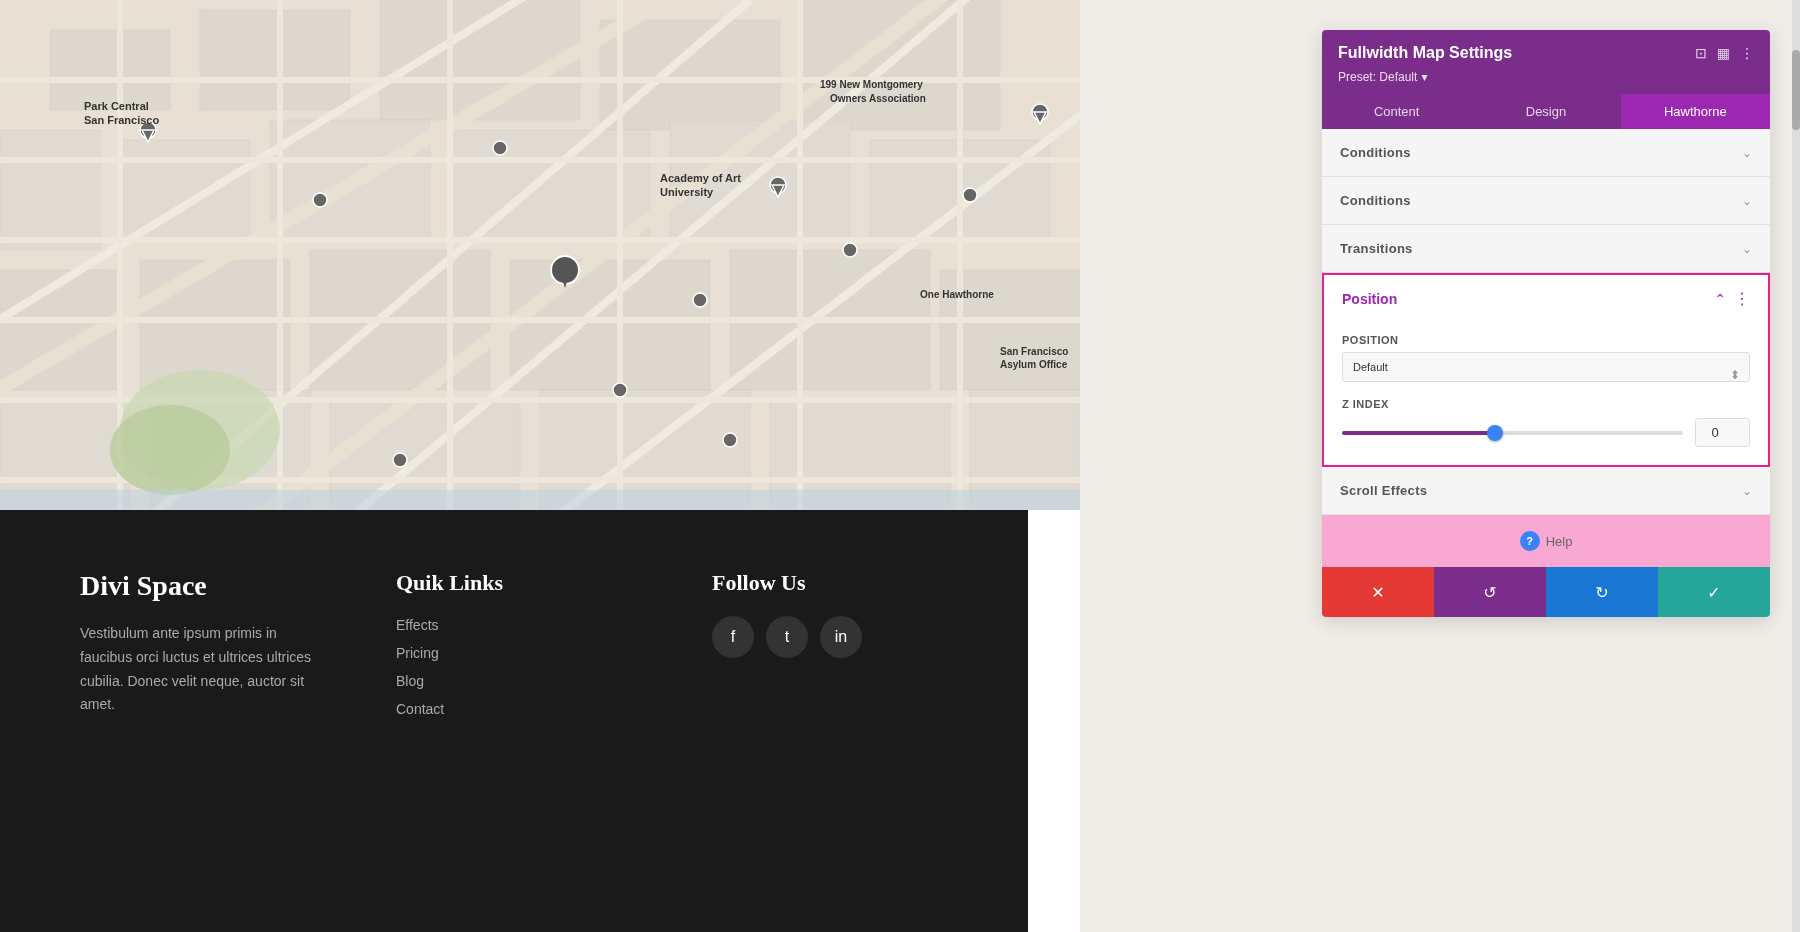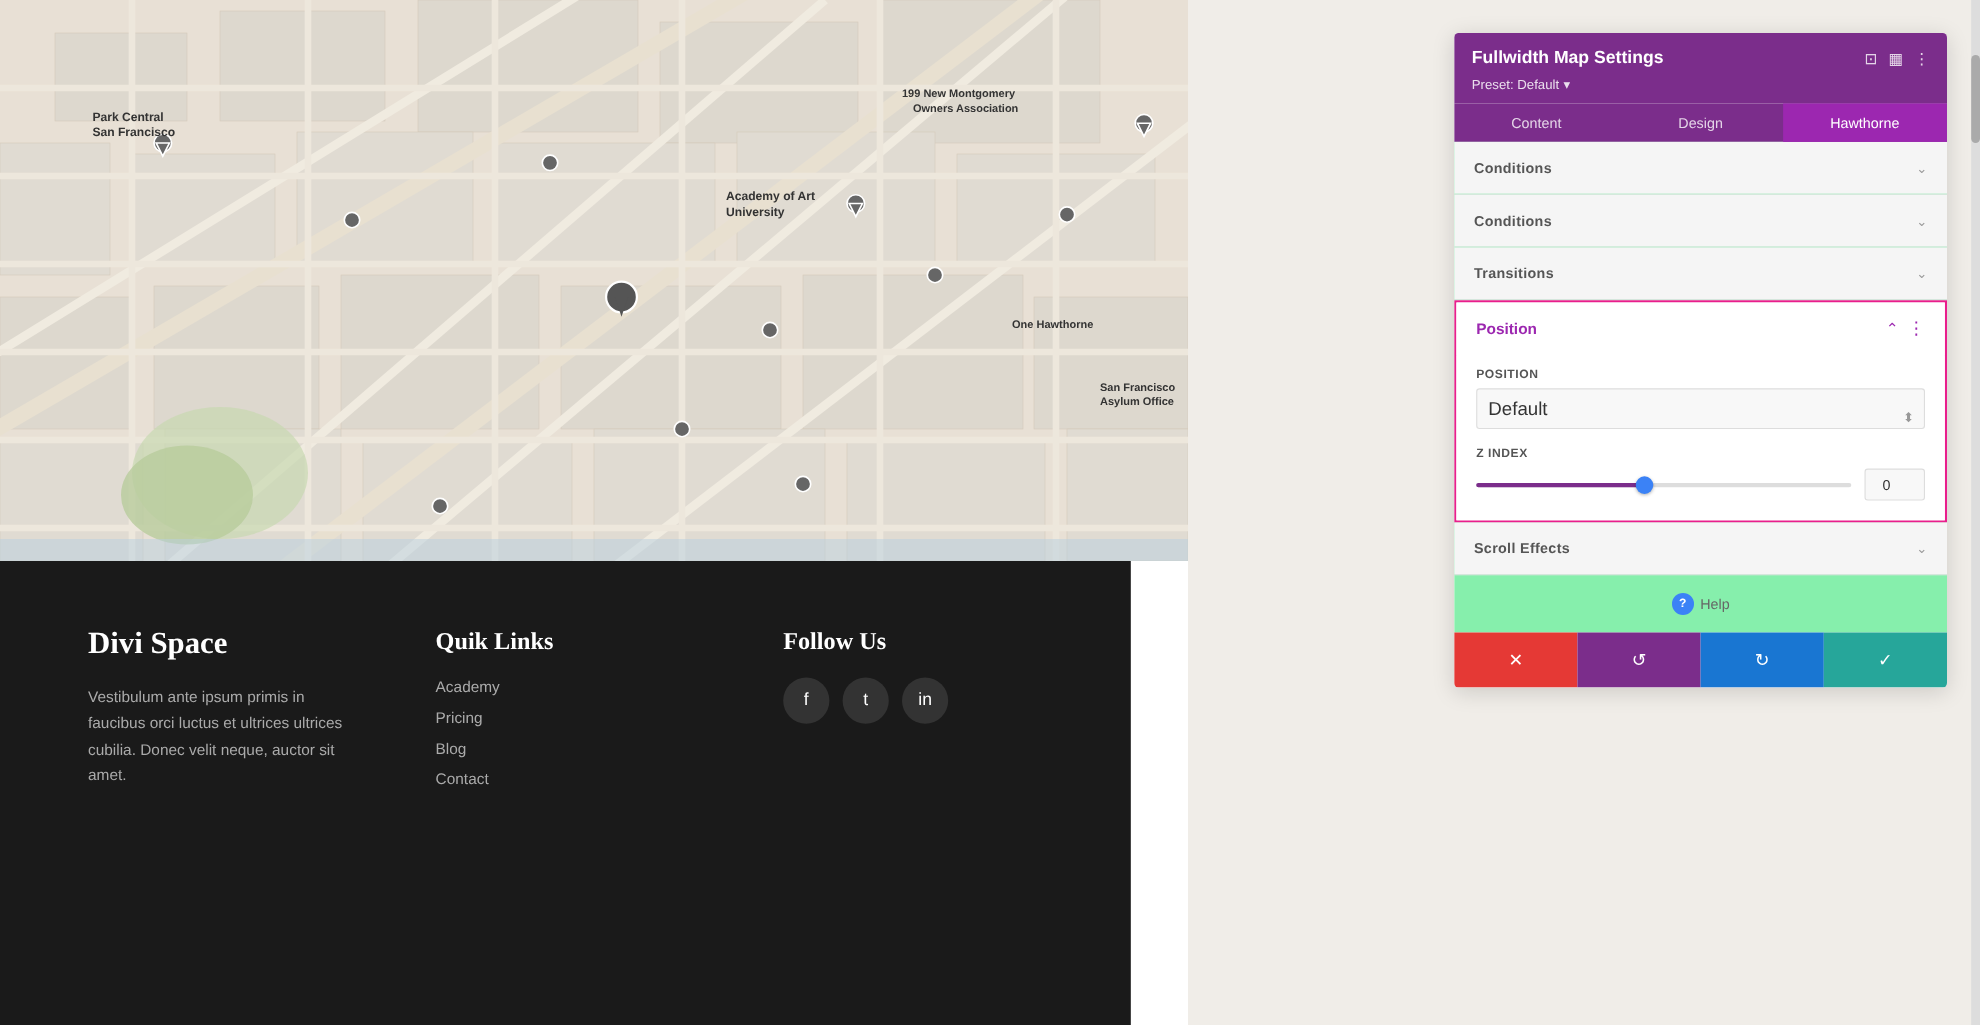--- a/index.html
+++ b/index.html
@@ -174,21 +174,21 @@
       color: rgba(255,255,255,0.8);
     }
 
     .panel-tab.active {
       background: #9c27b0;
       color: white;
     }
 
     
     .panel-body {
-      background: #86efac;
+      background: #f9a8d4;
     }
 
     
     .accordion-item {
       border-bottom: 1px solid #e0e0e0;
     }
 
     .accordion-header {
       display: flex;
       align-items: center;
@@ -251,21 +251,21 @@
       text-transform: uppercase;
       letter-spacing: 0.5px;
     }
 
     .select-field {
       width: 100%;
       padding: 8px 10px;
       border: 1px solid #ddd;
       background: #f8f8f8;
       border-radius: 3px;
-      font-size: 17px;
+      font-size: 11px;
       color: #333;
       appearance: none;
       cursor: pointer;
       margin-bottom: 16px;
     }
 
     .select-wrapper {
       position: relative;
     }
 
@@ -527,21 +527,21 @@
 </div>
 
 <div id="footer">
   <div class="footer-col">
     <div class="footer-brand-title">Divi Space</div>
     <div class="footer-brand-text">Vestibulum ante ipsum primis in faucibus orci luctus et ultrices ultrices cubilia. Donec velit neque, auctor sit amet.</div>
   </div>
   <div class="footer-col">
     <div class="footer-col-title">Quik Links</div>
     <ul class="footer-links">
-      <li><a>Academy</a></li>
+      <li><a>Effects</a></li>
       <li><a>Pricing</a></li>
       <li><a>Blog</a></li>
       <li><a>Contact</a></li>
     </ul>
   </div>
   <div class="footer-col">
     <div class="footer-follow-title">Follow Us</div>
     <div class="social-icons">
       <div class="social-icon">f</div>
       <div class="social-icon">t</div>

